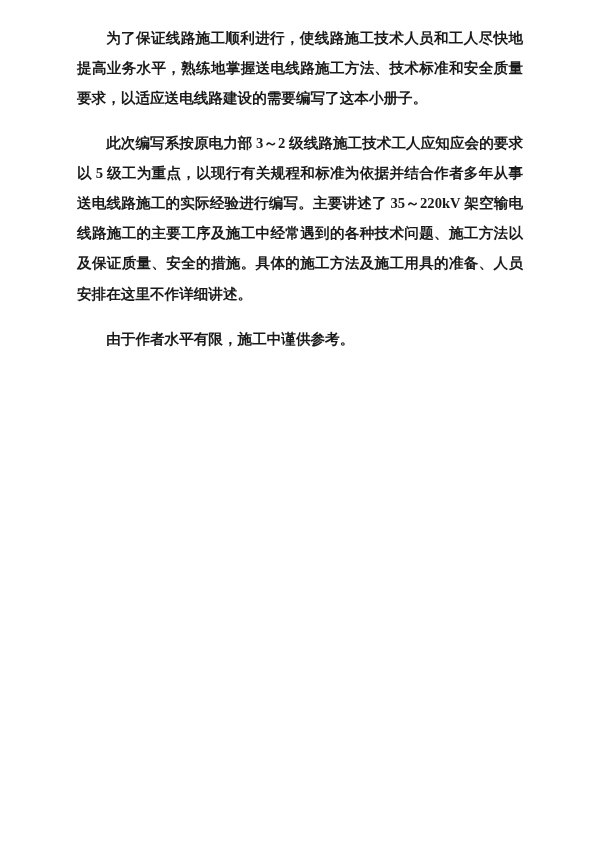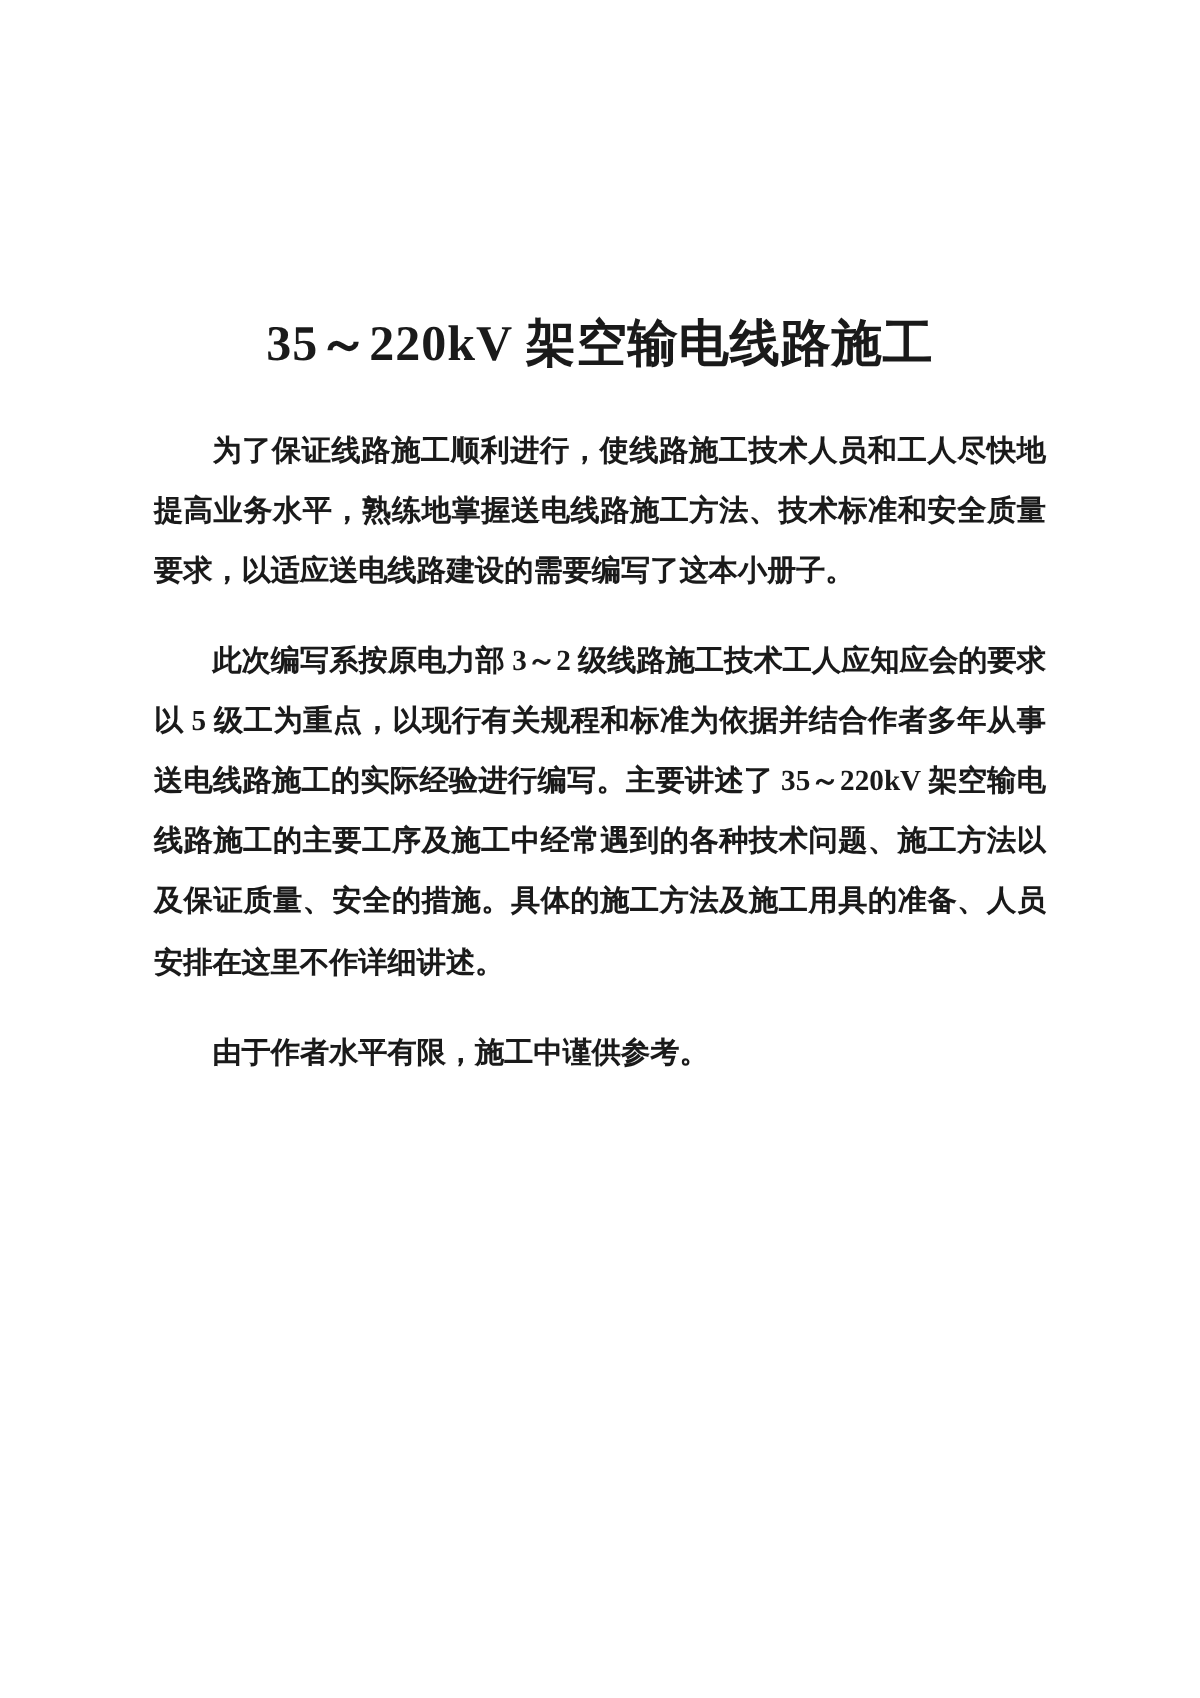--- a/index.html
+++ b/index.html
@@ -55,21 +55,20 @@
   }
   .para-gap {
     padding-top: 10px;
   }
 </style>
 </head>
 <body>
 
 <div class="page">
 
-  <h1 class="doc-title">35～220kV 架空输电线路施工</h1>
 
 
   <p class="body-text para-first">为了保证线路施工顺利进行，使线路施工技术人员和工人尽快地提高业务水平，熟练地掌握送电线路施工方法、技术标准和安全质量要求，以适应送电线路建设的需要编写了这本小册子。</p>
 
   <p class="body-text para-gap">此次编写系按原电力部 3～2 级线路施工技术工人应知应会的要求以 5 级工为重点，以现行有关规程和标准为依据并结合作者多年从事送电线路施工的实际经验进行编写。主要讲述了 35～220kV 架空输电线路施工的主要工序及施工中经常遇到的各种技术问题、施工方法以及保证质量、安全的措施。具体的施工方法及施工用具的准备、人员安排在这里不作详细讲述。</p>
 
   <p class="body-text para-gap">由于作者水平有限，施工中谨供参考。</p>
 
 </div>
 

